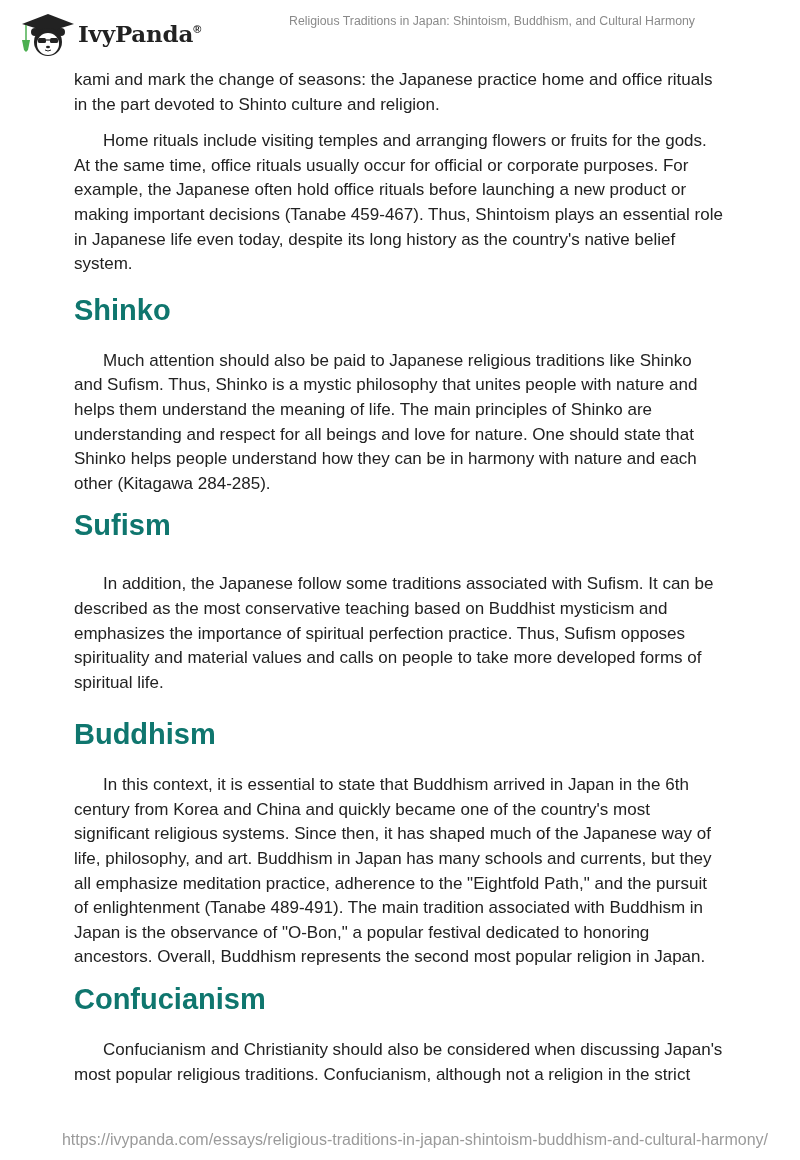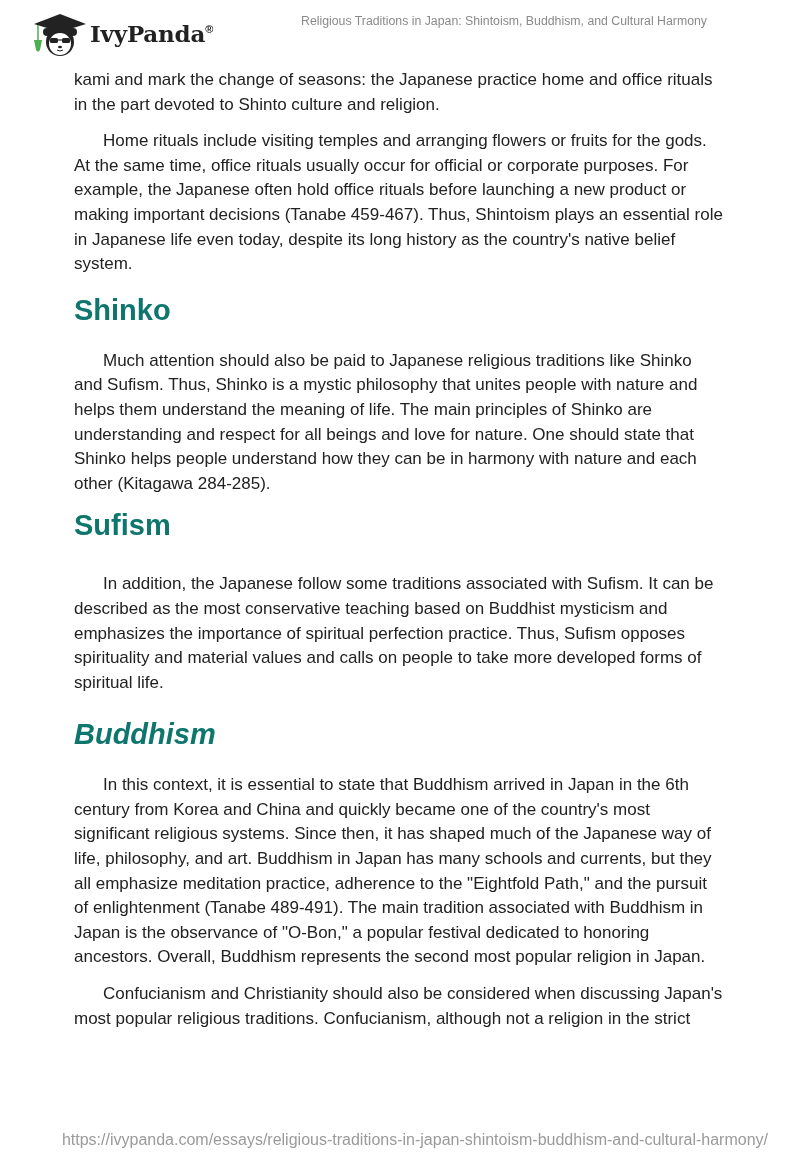--- a/index.html
+++ b/index.html
@@ -1,18 +1,18 @@
 <!DOCTYPE html>
 <html><head>
 <meta charset="utf-8">
 <style>
   html, body { margin: 0; padding: 0; background: #ffffff; }
   body { width: 800px; height: 1160px; position: relative; overflow: hidden;
          font-family: "Liberation Sans", sans-serif; color: #222222; }
-  .header { position: absolute; left: 12px; top: 0; width: 728px; height: 60px; }
+  .header { position: absolute; left: 0; top: 0; width: 728px; height: 60px; }
   .logo { position: absolute; left: 18px; top: 8px; display: flex; align-items: center; }
   .logo-mark { width: 58px; height: 50px; }
   .logo-text { font-family: "DejaVu Serif", serif; font-weight: bold; font-size: 23px;
                color: #222; margin-left: 2px; letter-spacing: -0.2px; }
   .logo-reg { font-size: 11px; vertical-align: super; font-family: "Liberation Sans", sans-serif; font-weight: bold; }
   .doc-title { position: absolute; right: 33px; top: 14px; font-size: 12.3px; color: #8a8a8a; text-align: right; }
   .content { position: absolute; left: 74px; top: 68px; width: 650px; }
   p { margin: 0 0 12px 0; font-size: 17px; line-height: 24.6px; color: #222; }
   p.indent { text-indent: 29px; }
   h2 { font-size: 29px; font-weight: bold; margin: 0; padding: 0; color: #0f766e; line-height: 30px; }
@@ -52,19 +52,20 @@
 <div class="content">
   <p>kami and mark the change of seasons: the Japanese practice home and office rituals in the part devoted to Shinto culture and religion.</p>
   <p class="indent" style="margin-bottom:12px;">Home rituals include visiting temples and arranging flowers or fruits for the gods. At the same time, office rituals usually occur for official or corporate purposes. For example, the Japanese often hold office rituals before launching a new product or making important decisions (Tanabe 459-467). Thus, Shintoism plays an essential role in Japanese life even today, despite its long history as the country's native belief system.</p>
 
   <h2 style="margin-top:18px;margin-bottom:24px;">Shinko</h2>
   <p class="indent">Much attention should also be paid to Japanese religious traditions like Shinko and Sufism. Thus, Shinko is a mystic philosophy that unites people with nature and helps them understand the meaning of life. The main principles of Shinko are understanding and respect for all beings and love for nature. One should state that Shinko helps people understand how they can be in harmony with nature and each other (Kitagawa 284-285).</p>
 
   <h2 style="margin-top:14px;margin-bottom:32px;">Sufism</h2>
   <p class="indent">In addition, the Japanese follow some traditions associated with Sufism. It can be described as the most conservative teaching based on Buddhist mysticism and emphasizes the importance of spiritual perfection practice. Thus, Sufism opposes spirituality and material values and calls on people to take more developed forms of spiritual life.</p>
 
-  <h2 style="margin-top:24px;margin-bottom:24px;font-style:italic;">Buddhism</h2>
+  <h2 style="margin-top:24px;margin-bottom:24px;">Buddhism</h2>
   <p class="indent">In this context, it is essential to state that Buddhism arrived in Japan in the 6th century from Korea and China and quickly became one of the country's most significant religious systems. Since then, it has shaped much of the Japanese way of life, philosophy, and art. Buddhism in Japan has many schools and currents, but they all emphasize meditation practice, adherence to the "Eightfold Path," and the pursuit of enlightenment (Tanabe 489-491). The main tradition associated with Buddhism in Japan is the observance of "O-Bon," a popular festival dedicated to honoring ancestors. Overall, Buddhism represents the second most popular religion in Japan.</p>
 
+  <h2 style="margin-top:14px;margin-bottom:24px;">Confucianism</h2>
   <p class="indent">Confucianism and Christianity should also be considered when discussing Japan's most popular religious traditions. Confucianism, although not a religion in the strict</p>
 </div>
 
 <div class="footer-url">https://ivypanda.com/essays/religious-traditions-in-japan-shintoism-buddhism-and-cultural-harmony/</div>
 
 </body></html>

